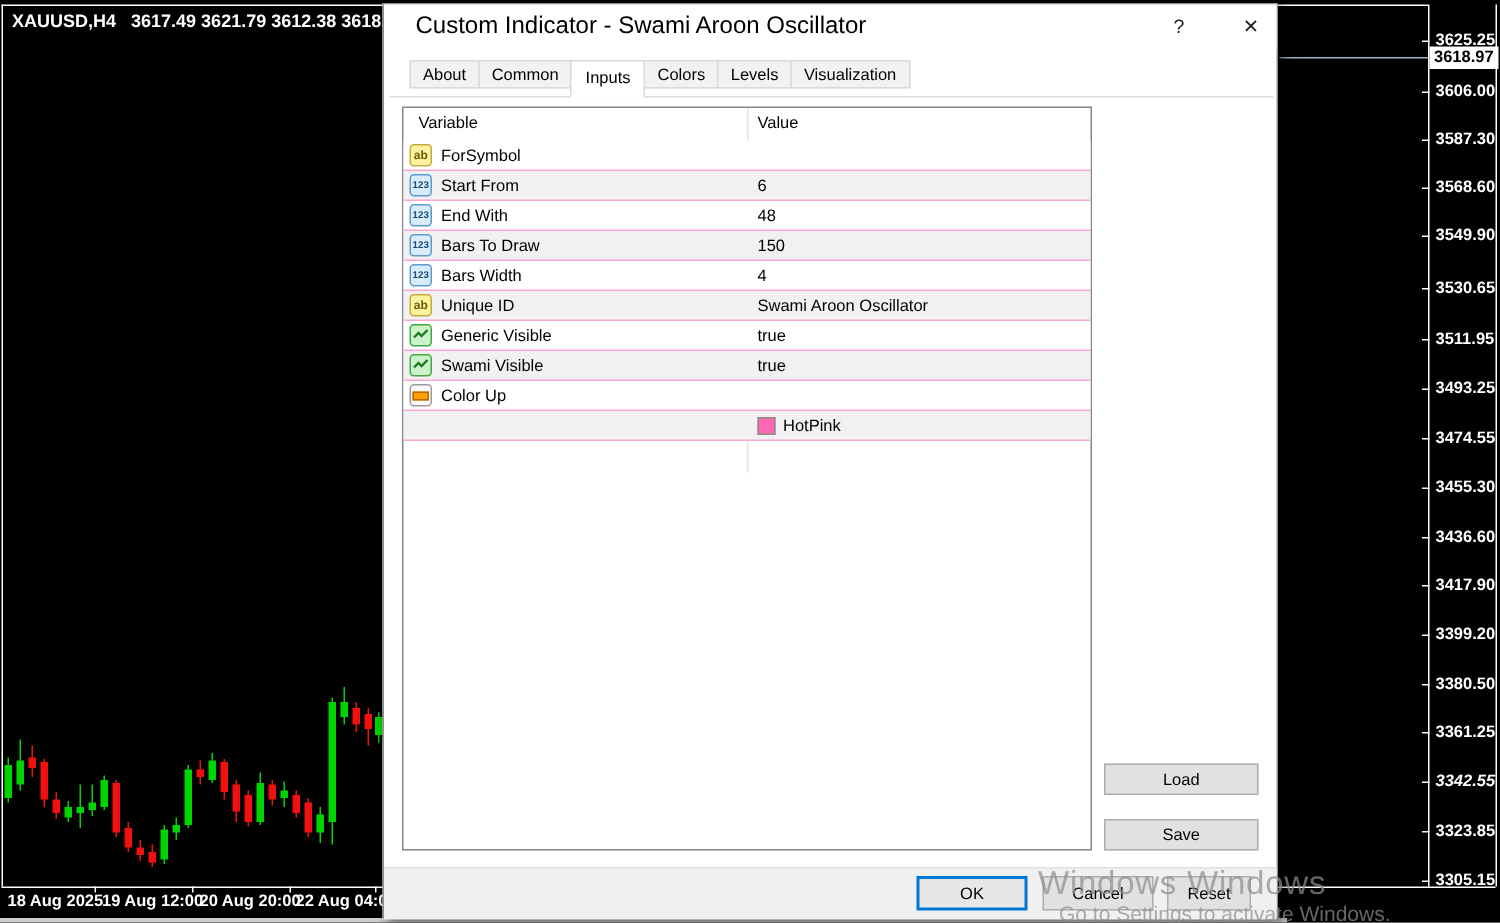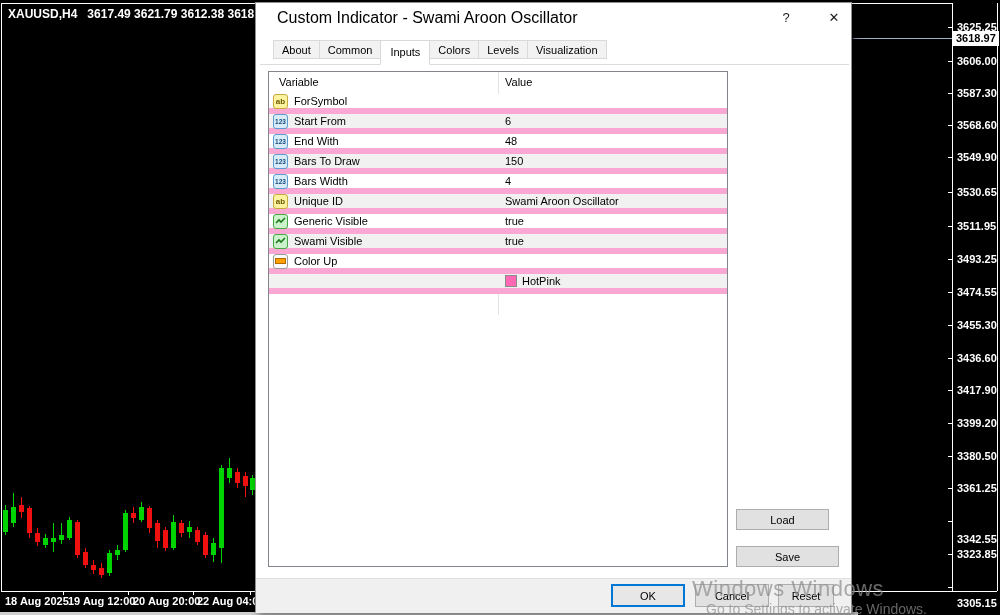--- a/index.html
+++ b/index.html
@@ -41,37 +41,37 @@
   .tab.sel{height:25px;line-height:23px;background:#fff;border-bottom:1px solid #fff;position:relative;z-index:4;padding:0 9px}
   #pane-line{position:absolute;left:4px;top:61px;width:589px;height:1px;background:#dcdcdc;z-index:1}
 
   #ptable{position:absolute;left:12px;top:68px;width:460px;height:496px;border:1px solid #82858c;
           box-sizing:border-box;background:#fff;z-index:2}
   #thead{position:absolute;left:0;top:0;width:100%;height:22px}
   #th-var{position:absolute;left:10px;top:4px}
   #th-val{position:absolute;left:236px;top:4px}
   #tdivider{position:absolute;left:229px;top:0;width:1px;height:243px;background:#e3e3e3}
   #rows{position:absolute;left:0;top:22px;width:100%}
-  .trow{position:relative;height:20px;box-sizing:border-box;border-bottom:6px solid #f9a8d4;background:#fff}
+  .trow{position:relative;height:20px;box-sizing:border-box;border-bottom:1px solid #f9a8d4;background:#fff}
   .trow.alt{background:#f1f1f1}
   .cl{position:absolute;left:4px;top:0;height:100%;width:222px;display:flex;align-items:center;gap:6px}
   .cr{position:absolute;left:236px;top:0;height:100%;right:2px;display:flex;align-items:center;gap:5px}
   .pname,.pval{white-space:nowrap}
   .picon{width:15px;height:15px;border-radius:3px;box-sizing:border-box;display:flex;align-items:center;
          justify-content:center;font-weight:bold;flex:0 0 15px}
   .picon.string{background:#fbf3a0;border:1px solid #c7a93c;color:#6b5900;font-size:8px}
   .picon.int{background:#d8ecf9;border:1px solid #5b9bd0;color:#174a7c;font-size:6.5px}
   .picon.bool{background:#ccf2cc;border:1px solid #43a843}
   .picon.color{background:#fbfbfb;border:1px solid #9b9b9b}
   .colorbar{width:9px;height:4px;background:#ffa000;border:1px solid #b36b00;box-sizing:content-box}
   .swatch{width:12px;height:12px;border:1px solid #8a8a8a;box-sizing:border-box;flex:0 0 12px}
 
   button{font-family:"Liberation Sans",sans-serif;font-size:11px;color:#000;cursor:default}
   .btn{position:absolute;background:#e1e1e1;border:1px solid #adadad;box-sizing:border-box;text-align:center;padding:0}
-  #btn-load{left:480px;top:506px;width:93px;height:21px}
+  #btn-load{left:480px;top:506px;width:103px;height:21px}
   #btn-save{left:480px;top:543px;width:103px;height:21px}
   #dlg-footer{position:absolute;left:0;top:575px;width:100%;height:35px;background:#f0f0f0;border-top:1px solid #dfdfdf;box-sizing:border-box}
   #btn-ok{left:355px;top:581px;width:74px;height:23px;border:2px solid #0078d7;background:#e7e7e7}
   #btn-cancel{left:439px;top:581px;width:74px;height:23px}
   #btn-reset{left:522px;top:581px;width:56px;height:23px}
 
   
   #wm1{position:absolute;left:692px;top:576px;font-size:22px;color:#8e8e8e;opacity:.72;z-index:60;white-space:nowrap;letter-spacing:.5px}
   #wm2{position:absolute;left:706px;top:601px;font-size:14px;color:#8e8e8e;opacity:.72;z-index:60;white-space:nowrap}
 </style>
@@ -182,25 +182,25 @@
       <div class="plabel" style="top: 352px;">3436.60</div>
       <div class="ptick" style="top: 390px;"></div>
       <div class="plabel" style="top: 384px;">3417.90</div>
       <div class="ptick" style="top: 423px;"></div>
       <div class="plabel" style="top: 417px;">3399.20</div>
       <div class="ptick" style="top: 456px;"></div>
       <div class="plabel" style="top: 450px;">3380.50</div>
       <div class="ptick" style="top: 488px;"></div>
       <div class="plabel" style="top: 482px;">3361.25</div>
       <div class="ptick" style="top: 521px;"></div>
-      <div class="plabel" style="top: 533px;">3342.55</div>
+      <div class="plabel" style="top: 515px; font-style: italic;">3342.55</div>
       <div class="ptick" style="top: 554px;"></div>
       <div class="plabel" style="top: 548px;">3323.85</div>
       <div class="ptick" style="top: 587px;"></div>
-      <div class="plabel" style="top: 597px;">3305.15</div>
+      <div class="plabel" style="top: 581px;">3305.15</div>
     </div>
   <div id="cur-line"></div>
   <div id="cur-box">3618.97</div>
 
   <div id="time-axis">
       <div class="tlabel" style="left: 5px;">18 Aug 2025</div>
       <div class="tlabel" style="left: 68px;">19 Aug 12:00</div>
       <div class="tlabel" style="left: 133px;">20 Aug 20:00</div>
       <div class="tlabel" style="left: 197px;">22 Aug 04:00</div>
       <div class="ttick" style="left: 63px;"></div>

